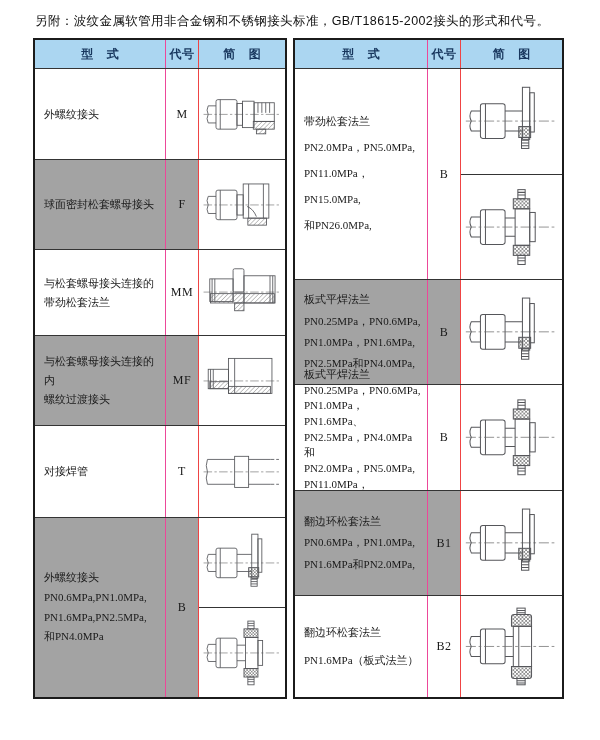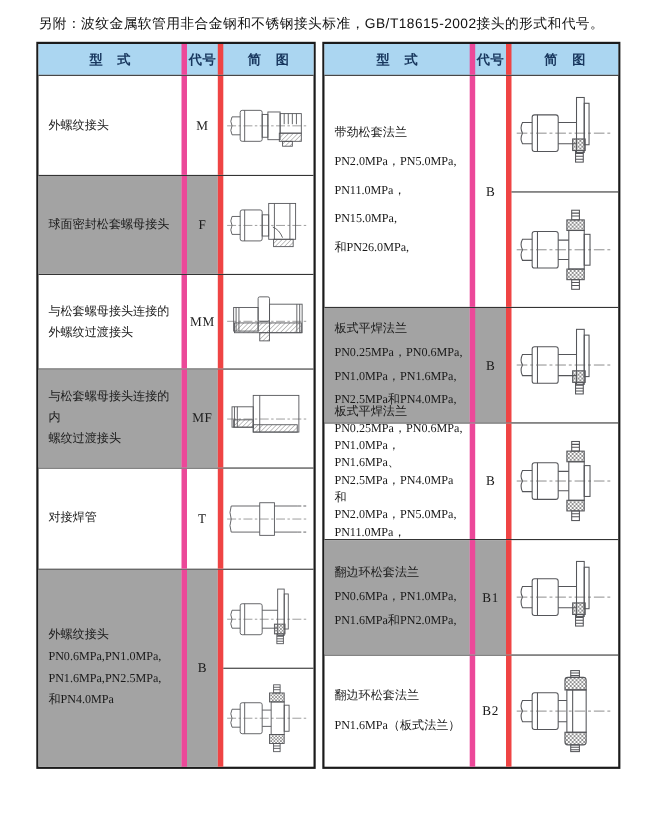--- a/index.html
+++ b/index.html
@@ -15,24 +15,24 @@
   .tables { position:absolute; left:33px; top:38px; display:flex; gap:6px; }
 
   .ftable { border:2px solid #1b1b1b; background:#ffffff; height:661px; }
 
   .trow { display:flex; border-top:1px solid #343434; }
   .trow.first { border-top:none; }
 
   .cell { height:100%; }
   .c-type { display:flex; align-items:center; padding:4px 6px 4px 9px; }
   .c-code {
-    border-left:5px solid #ec4899; display:flex; align-items:center; justify-content:center;
+    border-left:1px solid #ec4899; display:flex; align-items:center; justify-content:center;
     font-size:12px; letter-spacing:0.5px;
   }
-  .c-diag { border-left:5px solid #ef4444; display:flex; flex-direction:column; }
+  .c-diag { border-left:1px solid #ef4444; display:flex; flex-direction:column; }
 
   .lt .c-type { width:130px; }
   .lt .c-code { width:33px; }
   .lt .c-diag { width:87px; }
   .rt .c-type { width:132px; }
   .rt .c-code { width:33px; }
   .rt .c-diag { width:102px; }
 
   .trow.header { background:#abd6f1; }
   .trow.header .cell {
@@ -228,21 +228,21 @@
             <svg class="dsvg" viewBox="0 0 104 88" preserveAspectRatio="xMidYMid meet">
               <use href="#sym-loose-nut-joint"></use>
             </svg>
           </div>
       </div>
     </div>
 
     <div class="trow" style="height:86px">
       <div class="cell c-type">
           <span class="typetext">与松套螺母接头连接的
-外螺纹过渡接头</span>
+带劲松套法兰</span>
         </div>
       <div class="cell c-code">MM</div>
       <div class="cell c-diag">
         <div class="diag-sub">
             <svg class="dsvg" viewBox="0 0 104 88" preserveAspectRatio="xMidYMid meet">
               <use href="#sym-double-male-adapter"></use>
             </svg>
           </div>
       </div>
     </div>

